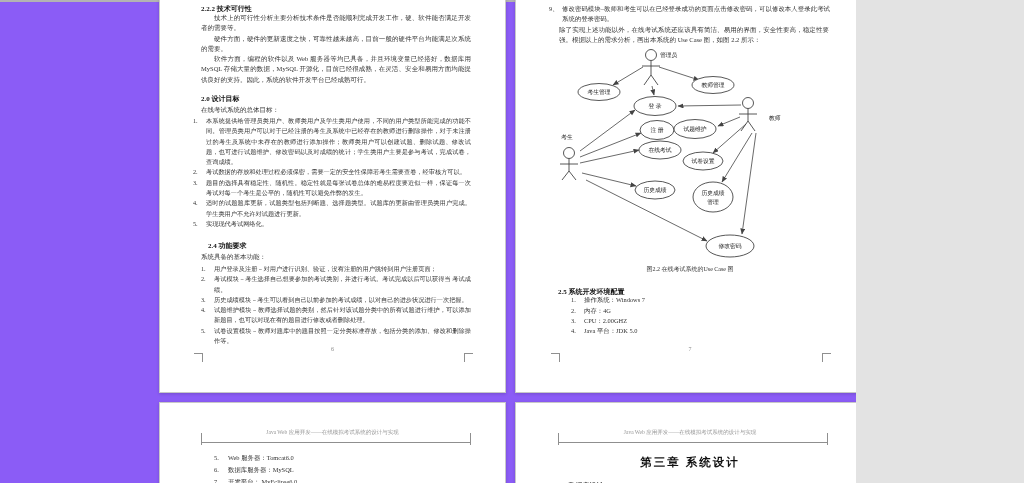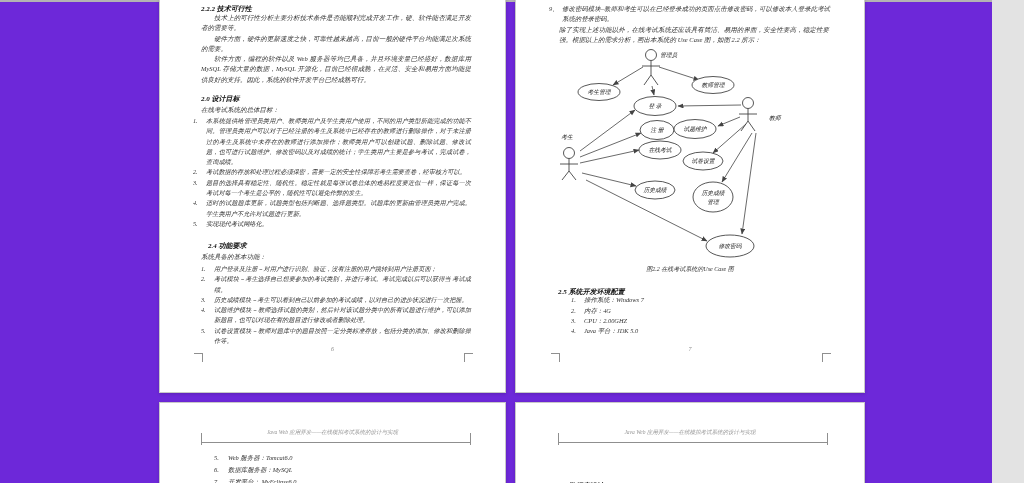--- a/index.html
+++ b/index.html
@@ -1,17 +1,17 @@
 <!DOCTYPE html>
 <html><head>
 <meta charset="utf-8">
 <style>
   html,body{margin:0;padding:0;background:#e3e3e3;}
-  #screen{position:relative;width:992px;height:483px;overflow:hidden;background:#6d28d9;
-          font-family:"Liberation Serif","DejaVu Serif",serif;font-style:italic;}
+  #screen{position:relative;width:856px;height:483px;overflow:hidden;background:#8b5cf6;
+          font-family:"Liberation Serif","DejaVu Serif",serif;}
   #topline{position:absolute;left:0;top:0;width:1024px;height:2px;background:#b3b3b3;}
   .page{position:absolute;background:#ffffff;border:1px solid #c8c8c8;
         box-shadow:0 1px 3px rgba(0,0,0,.16);box-sizing:border-box;}
   .abs{position:absolute;}
   .h{font-weight:bold;color:#111;font-size:7px;white-space:nowrap;}
   .body-text{font-size:6.5px;color:#333;line-height:10.4px;text-align:justify;}
   .ind{text-indent:13px;}
   .list{position:absolute;}
   .li{display:flex;font-size:6.2px;line-height:10.3px;color:#333;}
   .li .num{flex:0 0 13px;}
@@ -212,15 +212,16 @@
       <span class="abs envnum" style="left:54px;top:75px;">7.</span>
       <span class="abs envtxt" style="left:68px;top:75px;">开发平台： MyEclipse6.0</span>
     </div>
   </div>
 
   <div class="page" style="left:515px;top:402px;width:350px;height:120px;">
     <div class="abs hdr" style="left:0;top:26px;">Java Web 应用开发——在线模拟考试系统的设计与实现</div>
     <div class="rule" style="left:42px;top:39px;width:270px;"></div>
     <div class="tick" style="left:42px;top:30px;"></div>
     <div class="tick" style="left:311px;top:30px;"></div>
+    <div class="abs chapter" style="left:0;top:52px;">第三章  系统设计</div>
     <div class="abs h" style="left:42px;top:78px;">3.1 数据库设计</div>
   </div>
 </div>
 
 </body></html>

